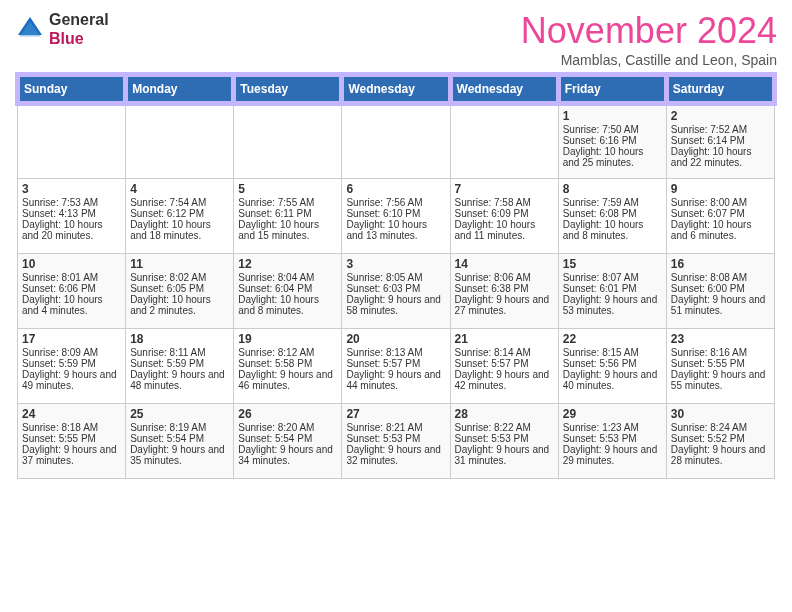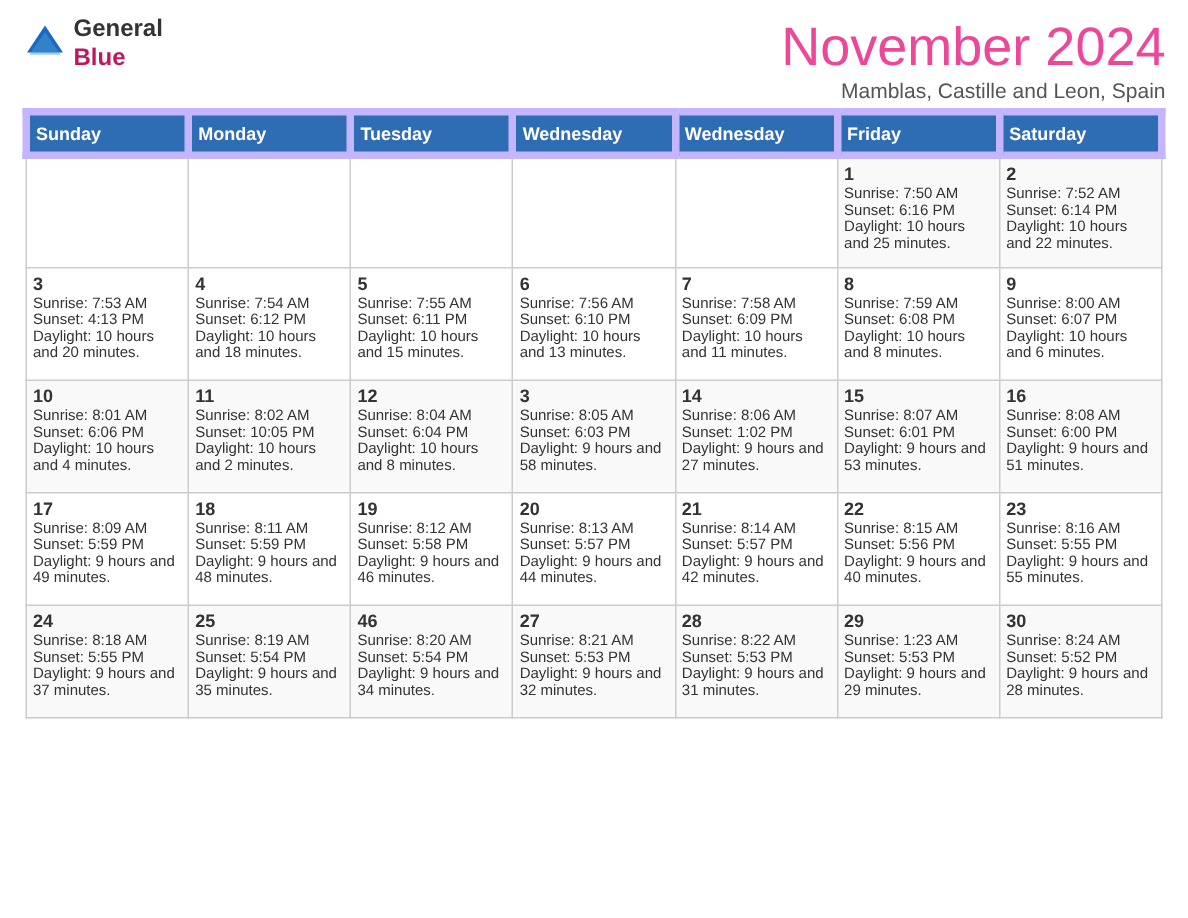--- a/index.html
+++ b/index.html
@@ -183,39 +183,39 @@
       <tr>
         <td>
           <span class="day-num">10</span>
           <div>Sunrise: 8:01 AM</div>
           <div>Sunset: 6:06 PM</div>
           <div>Daylight: 10 hours and 4 minutes.</div>
         </td>
         <td>
           <span class="day-num">11</span>
           <div>Sunrise: 8:02 AM</div>
-          <div>Sunset: 10:05 PM</div>
+          <div>Sunset: 6:05 PM</div>
           <div>Daylight: 10 hours and 2 minutes.</div>
         </td>
         <td>
           <span class="day-num">12</span>
           <div>Sunrise: 8:04 AM</div>
           <div>Sunset: 6:04 PM</div>
           <div>Daylight: 10 hours and 8 minutes.</div>
         </td>
         <td>
           <span class="day-num">3</span>
           <div>Sunrise: 8:05 AM</div>
           <div>Sunset: 6:03 PM</div>
           <div>Daylight: 9 hours and 58 minutes.</div>
         </td>
         <td>
           <span class="day-num">14</span>
           <div>Sunrise: 8:06 AM</div>
-          <div>Sunset: 1:02 PM</div>
+          <div>Sunset: 6:38 PM</div>
           <div>Daylight: 9 hours and 27 minutes.</div>
         </td>
         <td>
           <span class="day-num">15</span>
           <div>Sunrise: 8:07 AM</div>
           <div>Sunset: 6:01 PM</div>
           <div>Daylight: 9 hours and 53 minutes.</div>
         </td>
         <td>
           <span class="day-num">16</span>
@@ -275,21 +275,21 @@
           <div>Sunset: 5:55 PM</div>
           <div>Daylight: 9 hours and 37 minutes.</div>
         </td>
         <td>
           <span class="day-num">25</span>
           <div>Sunrise: 8:19 AM</div>
           <div>Sunset: 5:54 PM</div>
           <div>Daylight: 9 hours and 35 minutes.</div>
         </td>
         <td>
-          <span class="day-num">46</span>
+          <span class="day-num">26</span>
           <div>Sunrise: 8:20 AM</div>
           <div>Sunset: 5:54 PM</div>
           <div>Daylight: 9 hours and 34 minutes.</div>
         </td>
         <td>
           <span class="day-num">27</span>
           <div>Sunrise: 8:21 AM</div>
           <div>Sunset: 5:53 PM</div>
           <div>Daylight: 9 hours and 32 minutes.</div>
         </td>

